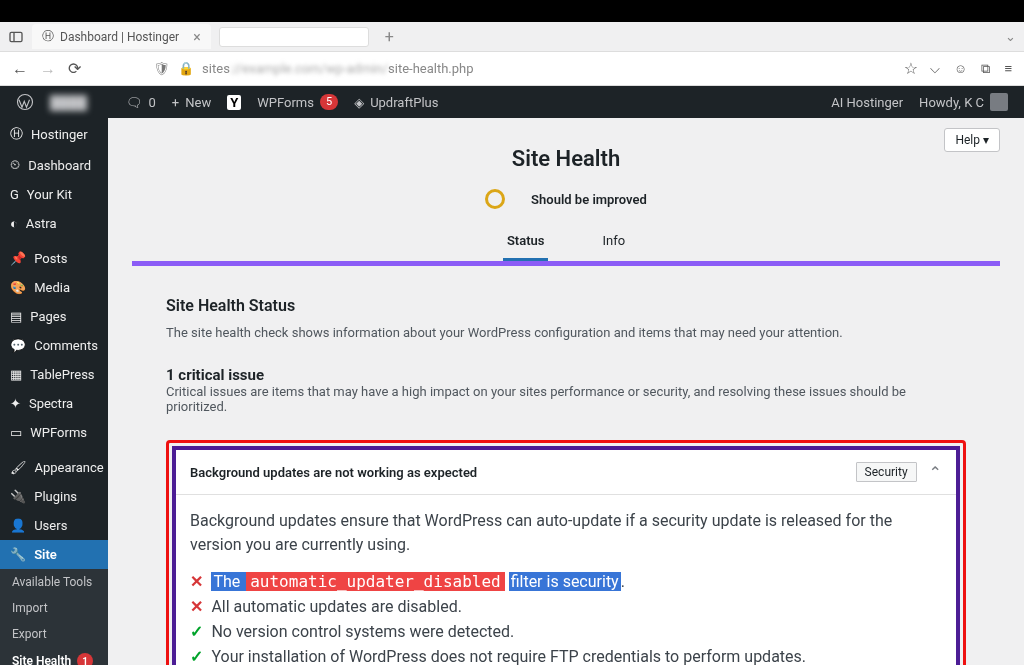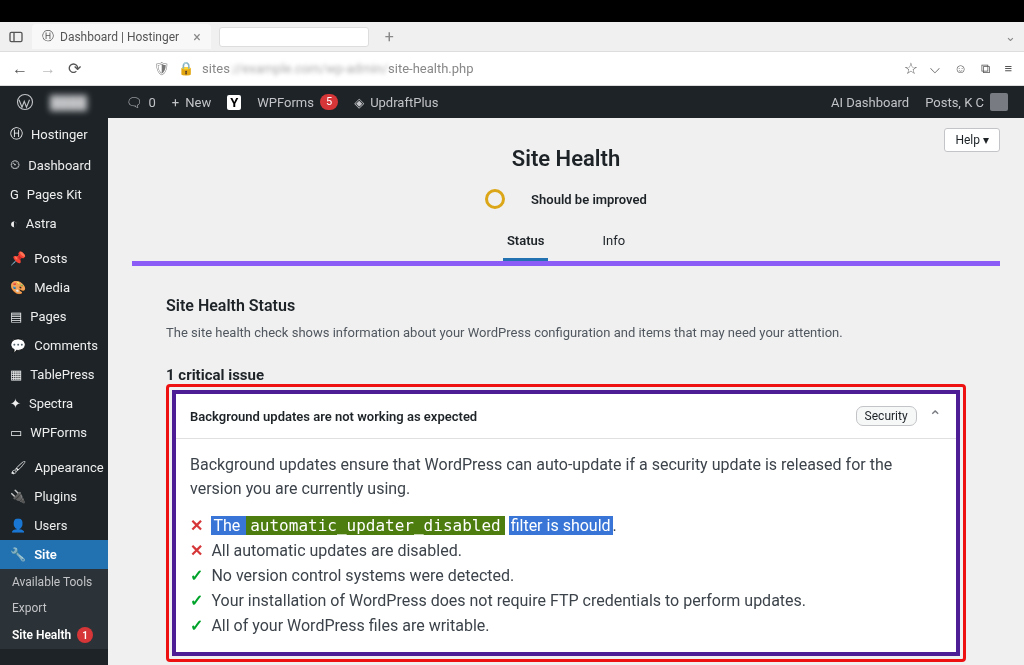--- a/index.html
+++ b/index.html
@@ -54,30 +54,30 @@
 .section-wrap { max-width: 800px; margin: 0 auto; }
 .section-title { font-size: 16px; font-weight: 600; margin-bottom: 10px; }
 .section-desc { font-size: 13px; color: #50575e; margin-bottom: 26px; }
 .issue-heading { font-size: 15px; font-weight: 700; }
 
 
 .card-highlight { border: 3px solid #e11; border-radius: 4px; padding: 3px; margin-bottom: 26px; }
 .card { background: #fff; border: 4px solid #4c1d95; }
 .card-header { display: flex; align-items: center; padding: 12px 14px; border-bottom: 1px solid #e0e0e0; cursor: pointer; }
 .card-header-title { font-weight: 600; font-size: 13px; flex: 1; }
-.cat-badge { border: 1px solid #c3c4c7; border-radius: 7px; padding: 2px 8px; font-size: 12px; background: #f6f7f7; margin-right: 12px; }
+.cat-badge { border: 1px solid #c3c4c7; border-radius: 1px; padding: 2px 8px; font-size: 12px; background: #f6f7f7; margin-right: 12px; }
 .chevron { color: #787c82; font-size: 16px; }
 .card-body { padding: 14px; font-size: 16px; color: #3c434a; }
 .card-body p { margin-bottom: 12px; line-height: 1.5; }
 .check-list { list-style: none; }
 .check-list li { padding: 3px 0; display: flex; align-items: flex-start; gap: 8px; }
 .icon-x { color: #d63638; font-weight: bold; }
 .icon-check { color: #00a32a; font-weight: bold; }
 .hl-sel { background: #3875d7; color: #fff; padding: 0 2px; }
-.hl-code { background: #4d7c0f; color: #fff; font-family: Consolas, monospace; padding: 0 4px; text-align: center; }
+.hl-code { background: #ef4444; color: #fff; font-family: Consolas, monospace; padding: 0 4px; text-align: center; }
 .icon { flex-shrink:0; }
 svg { display:block; }
 </style>
 </head>
 <body>
 
 <div class="topbar"></div>
 
 <div class="browser-tabs">
   <span class="tab-icon">
@@ -128,44 +128,44 @@
   <div class="item">+ <span>New</span></div>
   <div class="item">
       <span style="background:#fff;color:#000;padding:0 3px;border-radius:2px;font-weight:bold">Y</span>
     </div>
   <div class="item">
       <span>WPForms</span> 
       <span class="badge-red">5</span>
     </div>
   <div class="item">◈ <span>UpdraftPlus</span></div>
   <div class="right">
-    <div class="item">AI Dashboard</div>
+    <div class="item">AI Hostinger</div>
     <div class="item">
-        <span>Posts, K C</span> 
+        <span>Howdy, K C</span> 
         <span class="avatar"></span>
       </div>
   </div>
 </div>
 
 <div class="layout">
 
   <nav class="sidebar">
     <div></div>
     <div id="sb1">
         <div class="menu-item">
           <span class="icon">Ⓗ</span>
           <span>Hostinger</span>
         </div>
         <div class="menu-item">
           <span class="icon">⏲</span>
           <span>Dashboard</span>
         </div>
         <div class="menu-item">
           <span class="icon">G</span>
-          <span>Pages Kit</span>
+          <span>Your Kit</span>
         </div>
         <div class="menu-item">
           <span class="icon">◐</span>
           <span>Astra</span>
         </div>
       </div>
     <div class="sep"></div>
     <div id="sb2">
         <div class="menu-item">
           <span class="icon">📌</span>
@@ -210,20 +210,21 @@
           <span class="icon">👤</span>
           <span>Users</span>
         </div>
         <div class="menu-item active">
           <span class="icon">🔧</span>
           <span>Site</span>
         </div>
       </div>
     <div class="submenu" id="submenu">
         <div class="sub">Available Tools</div>
+        <div class="sub">Import</div>
         <div class="sub">Export</div>
         <div class="sub current">Site Health <span class="badge-small">1</span></div>
       </div>
 
   </nav>
 
   <main class="content">
     <div class="help-tab"><span>Help</span> ▾</div>
     <h1 class="page-title">Site Health</h1>
     <div class="status-indicator">
@@ -233,34 +234,35 @@
     <div class="tabs">
       <div class="tab-link active">Status</div>
       <div class="tab-link">Info</div>
     </div>
 
     <div class="section-wrap">
       <h2 class="section-title">Site Health Status</h2>
       <p class="section-desc">The site health check shows information about your WordPress configuration and items that may need your attention.</p>
 
       <h3 class="issue-heading">1 critical issue</h3>
+      <p class="section-desc">Critical issues are items that may have a high impact on your sites performance or security, and resolving these issues should be prioritized.</p>
 
       <div class="card-highlight">
         <div class="card">
           <div class="card-header">
             <span class="card-header-title">Background updates are not working as expected</span>
             <span class="cat-badge">Security</span>
             <span class="chevron">⌃</span>
           </div>
           <div class="card-body">
             <p>Background updates ensure that WordPress can auto-update if a security update is released for the version you are currently using.</p>
             <ul class="check-list" id="checklist">
                 <li>
                   <span class="icon-x">✕</span>
-                  <span><span class="hl-sel">The </span> <span class="hl-code">automatic_updater_disabled</span> <span class="hl-sel"> filter is should</span>.</span>
+                  <span><span class="hl-sel">The </span> <span class="hl-code">automatic_updater_disabled</span> <span class="hl-sel"> filter is security</span>.</span>
                 </li>
                 <li>
                   <span class="icon-x">✕</span>
                   <span>All automatic updates are disabled.</span>
                 </li>
                 <li>
                   <span class="icon-check">✓</span>
                   <span>No version control systems were detected.</span>
                 </li>
                 <li>

